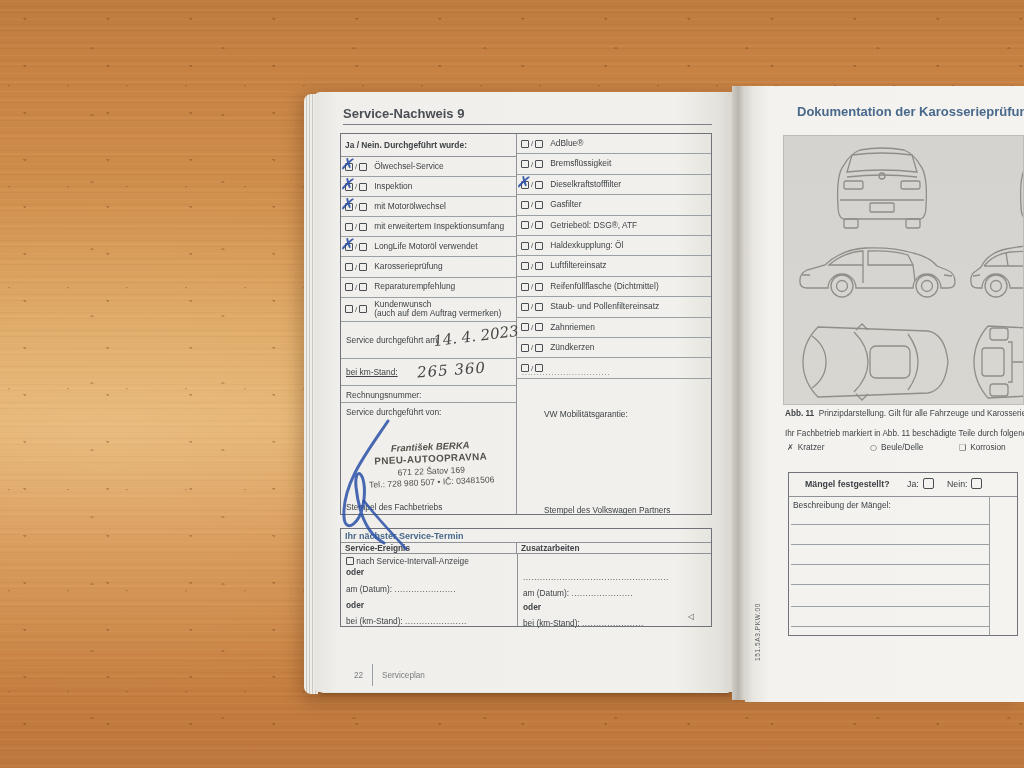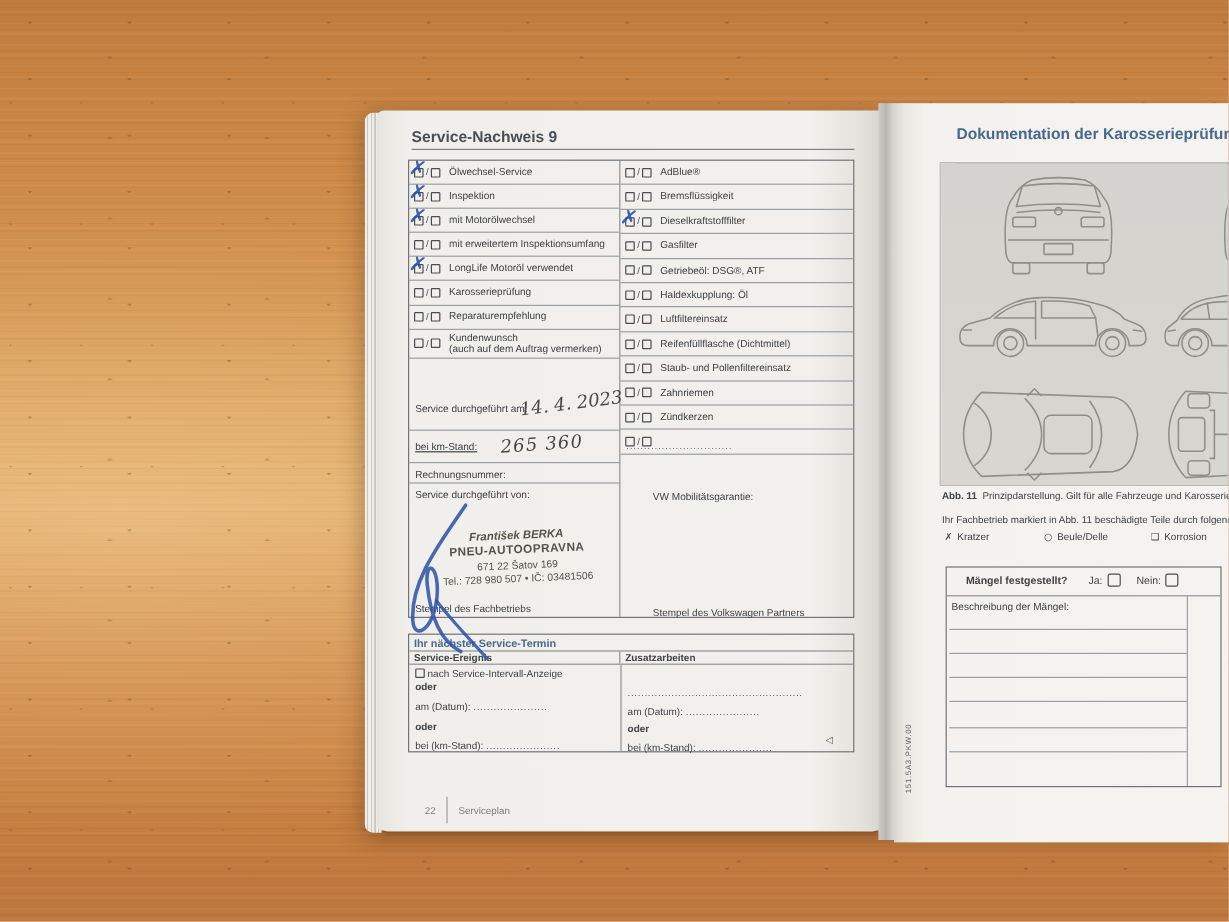--- a/index.html
+++ b/index.html
@@ -89,21 +89,21 @@
     border-bottom:1.4px solid #7d8793;padding-bottom:17px;box-sizing:border-box;}
   .panel{position:absolute;left:38px;top:49px;width:241px;height:270px;background:linear-gradient(180deg,#d4d3cf,#d7d6d1);
     border:1px solid #bdbcb7;box-sizing:border-box;overflow:hidden;}
   .car{position:absolute;}
   .car svg{display:block;}
   .rp-cap{position:absolute;left:40px;top:323px;width:239px;font-size:8.2px;white-space:nowrap;overflow:hidden;}
   .rp-note{position:absolute;left:40px;top:343px;width:239px;font-size:8.2px;white-space:nowrap;overflow:hidden;}
   .legend{position:absolute;left:42px;top:356px;width:237px;height:12px;font-size:8.3px;}
   .leg{position:absolute;display:flex;align-items:center;gap:4px;white-space:nowrap;}
   .leg .sym{font-family:"DejaVu Sans",sans-serif;font-size:8px;color:#45484c;}
-  .mbox{position:absolute;left:43px;top:386px;width:230px;height:184px;border:1.5px solid #70747a;box-sizing:border-box;}
+  .mbox{position:absolute;left:43px;top:386px;width:230px;height:164px;border:1.5px solid #70747a;box-sizing:border-box;}
   .mb-head{height:23px;border-bottom:1px solid #8f9296;position:relative;font-size:8.8px;}
   .mb-head .q{position:absolute;left:16px;top:6px;font-weight:bold;}
   .mb-head .ja{position:absolute;left:118px;top:6px;} .mb-head .nein{position:absolute;left:158px;top:6px;}
   .bigbx{position:absolute;top:5px;width:9px;height:9px;border:1.2px solid #4a4d52;border-radius:2px;}
   .mb-desc{position:absolute;left:4px;top:27px;font-size:8.4px;}
   .rule{position:absolute;left:2px;width:198px;height:1px;background:#9aa0a4;}
   .vdiv{position:absolute;left:200px;top:23px;bottom:0;width:1px;background:#9aa0a4;}
   .formcode{position:absolute;left:9px;top:575px;transform:rotate(-90deg);transform-origin:0 0;
     font-size:6.5px;letter-spacing:.6px;color:#5a5d60;white-space:nowrap;}
 </style>
@@ -115,20 +115,21 @@
 <div class="book">
   <div class="book-shadow"></div>
   <div class="stack"></div>
   <div class="under-edge"></div>
 
   <div class="page left">
     <div class="lp-title">Service-Nachweis 9</div>
 
     <div class="tbl">
       <div class="col-l">
+        <div class="thead">Ja / Nein. Durchgeführt wurde:</div>
         <div id="left-rows">
             <div class="crow">
               <span class="cbpair">
                 <span class="bx"></span>
                 <span class="slash">/</span>
                 <span class="bx"></span>
                 <span class="mark">✗</span>
               </span>
               <span class="clabel">Ölwechsel-Service</span>
             </div>

